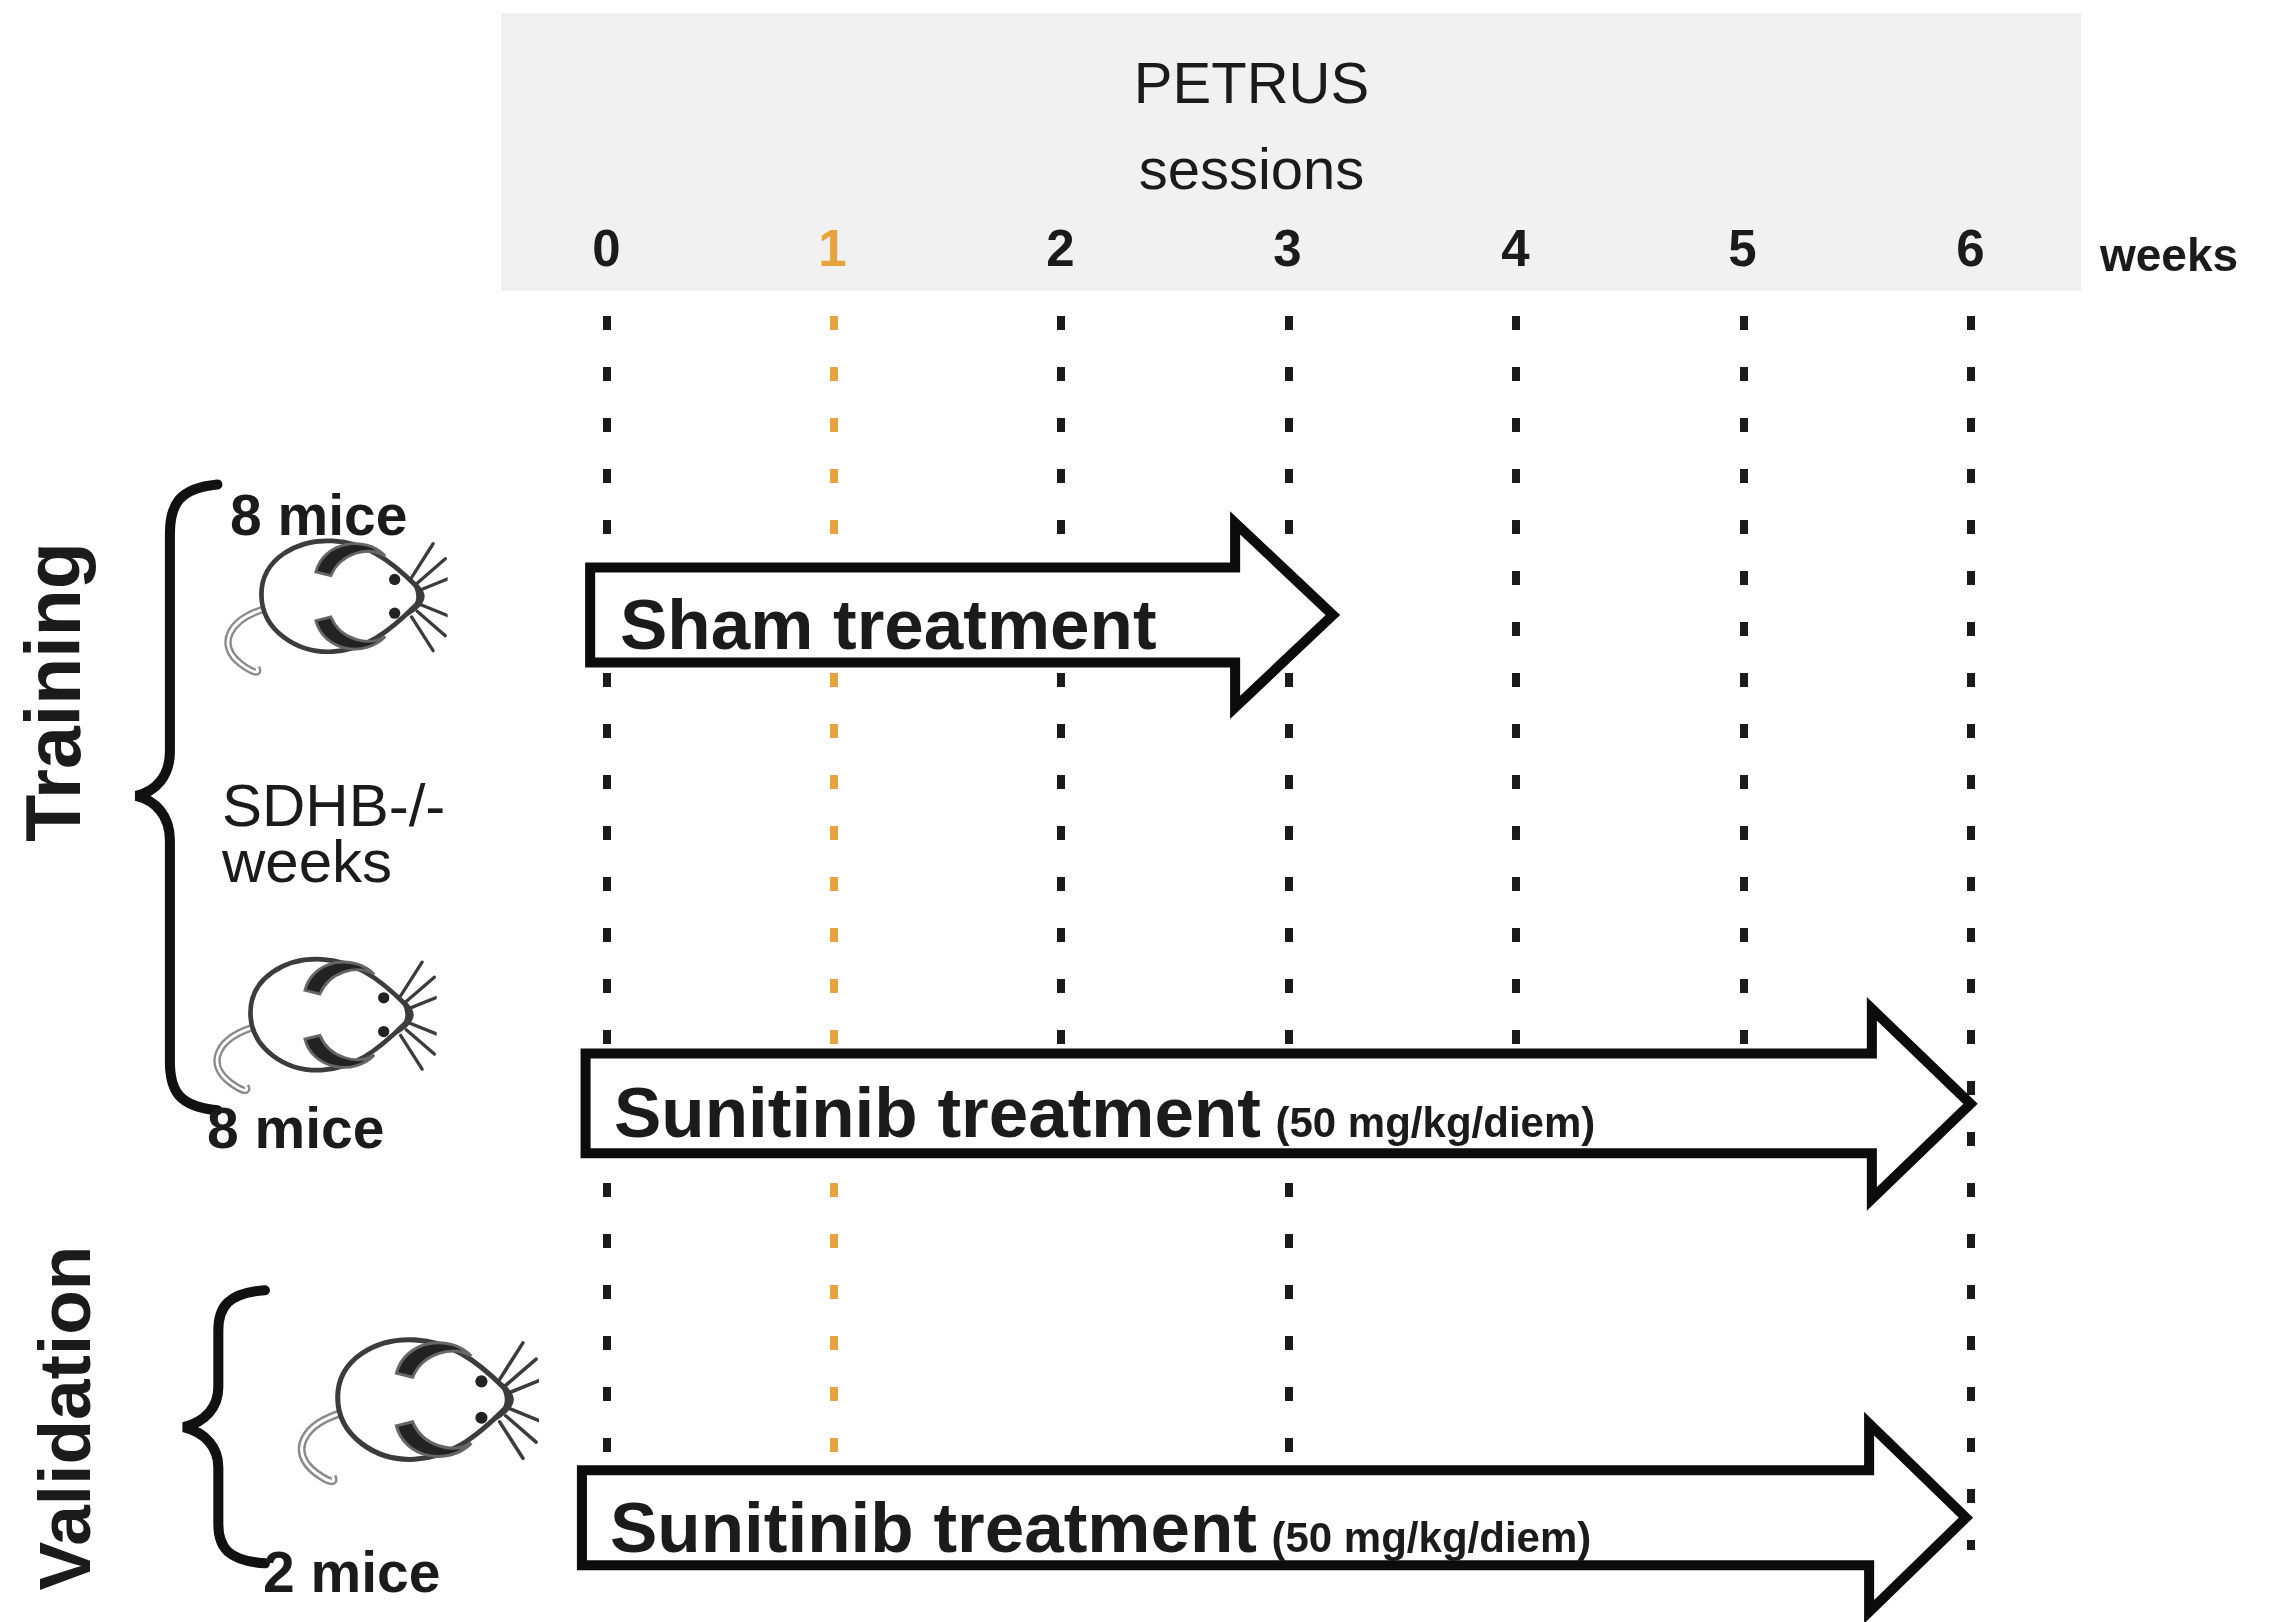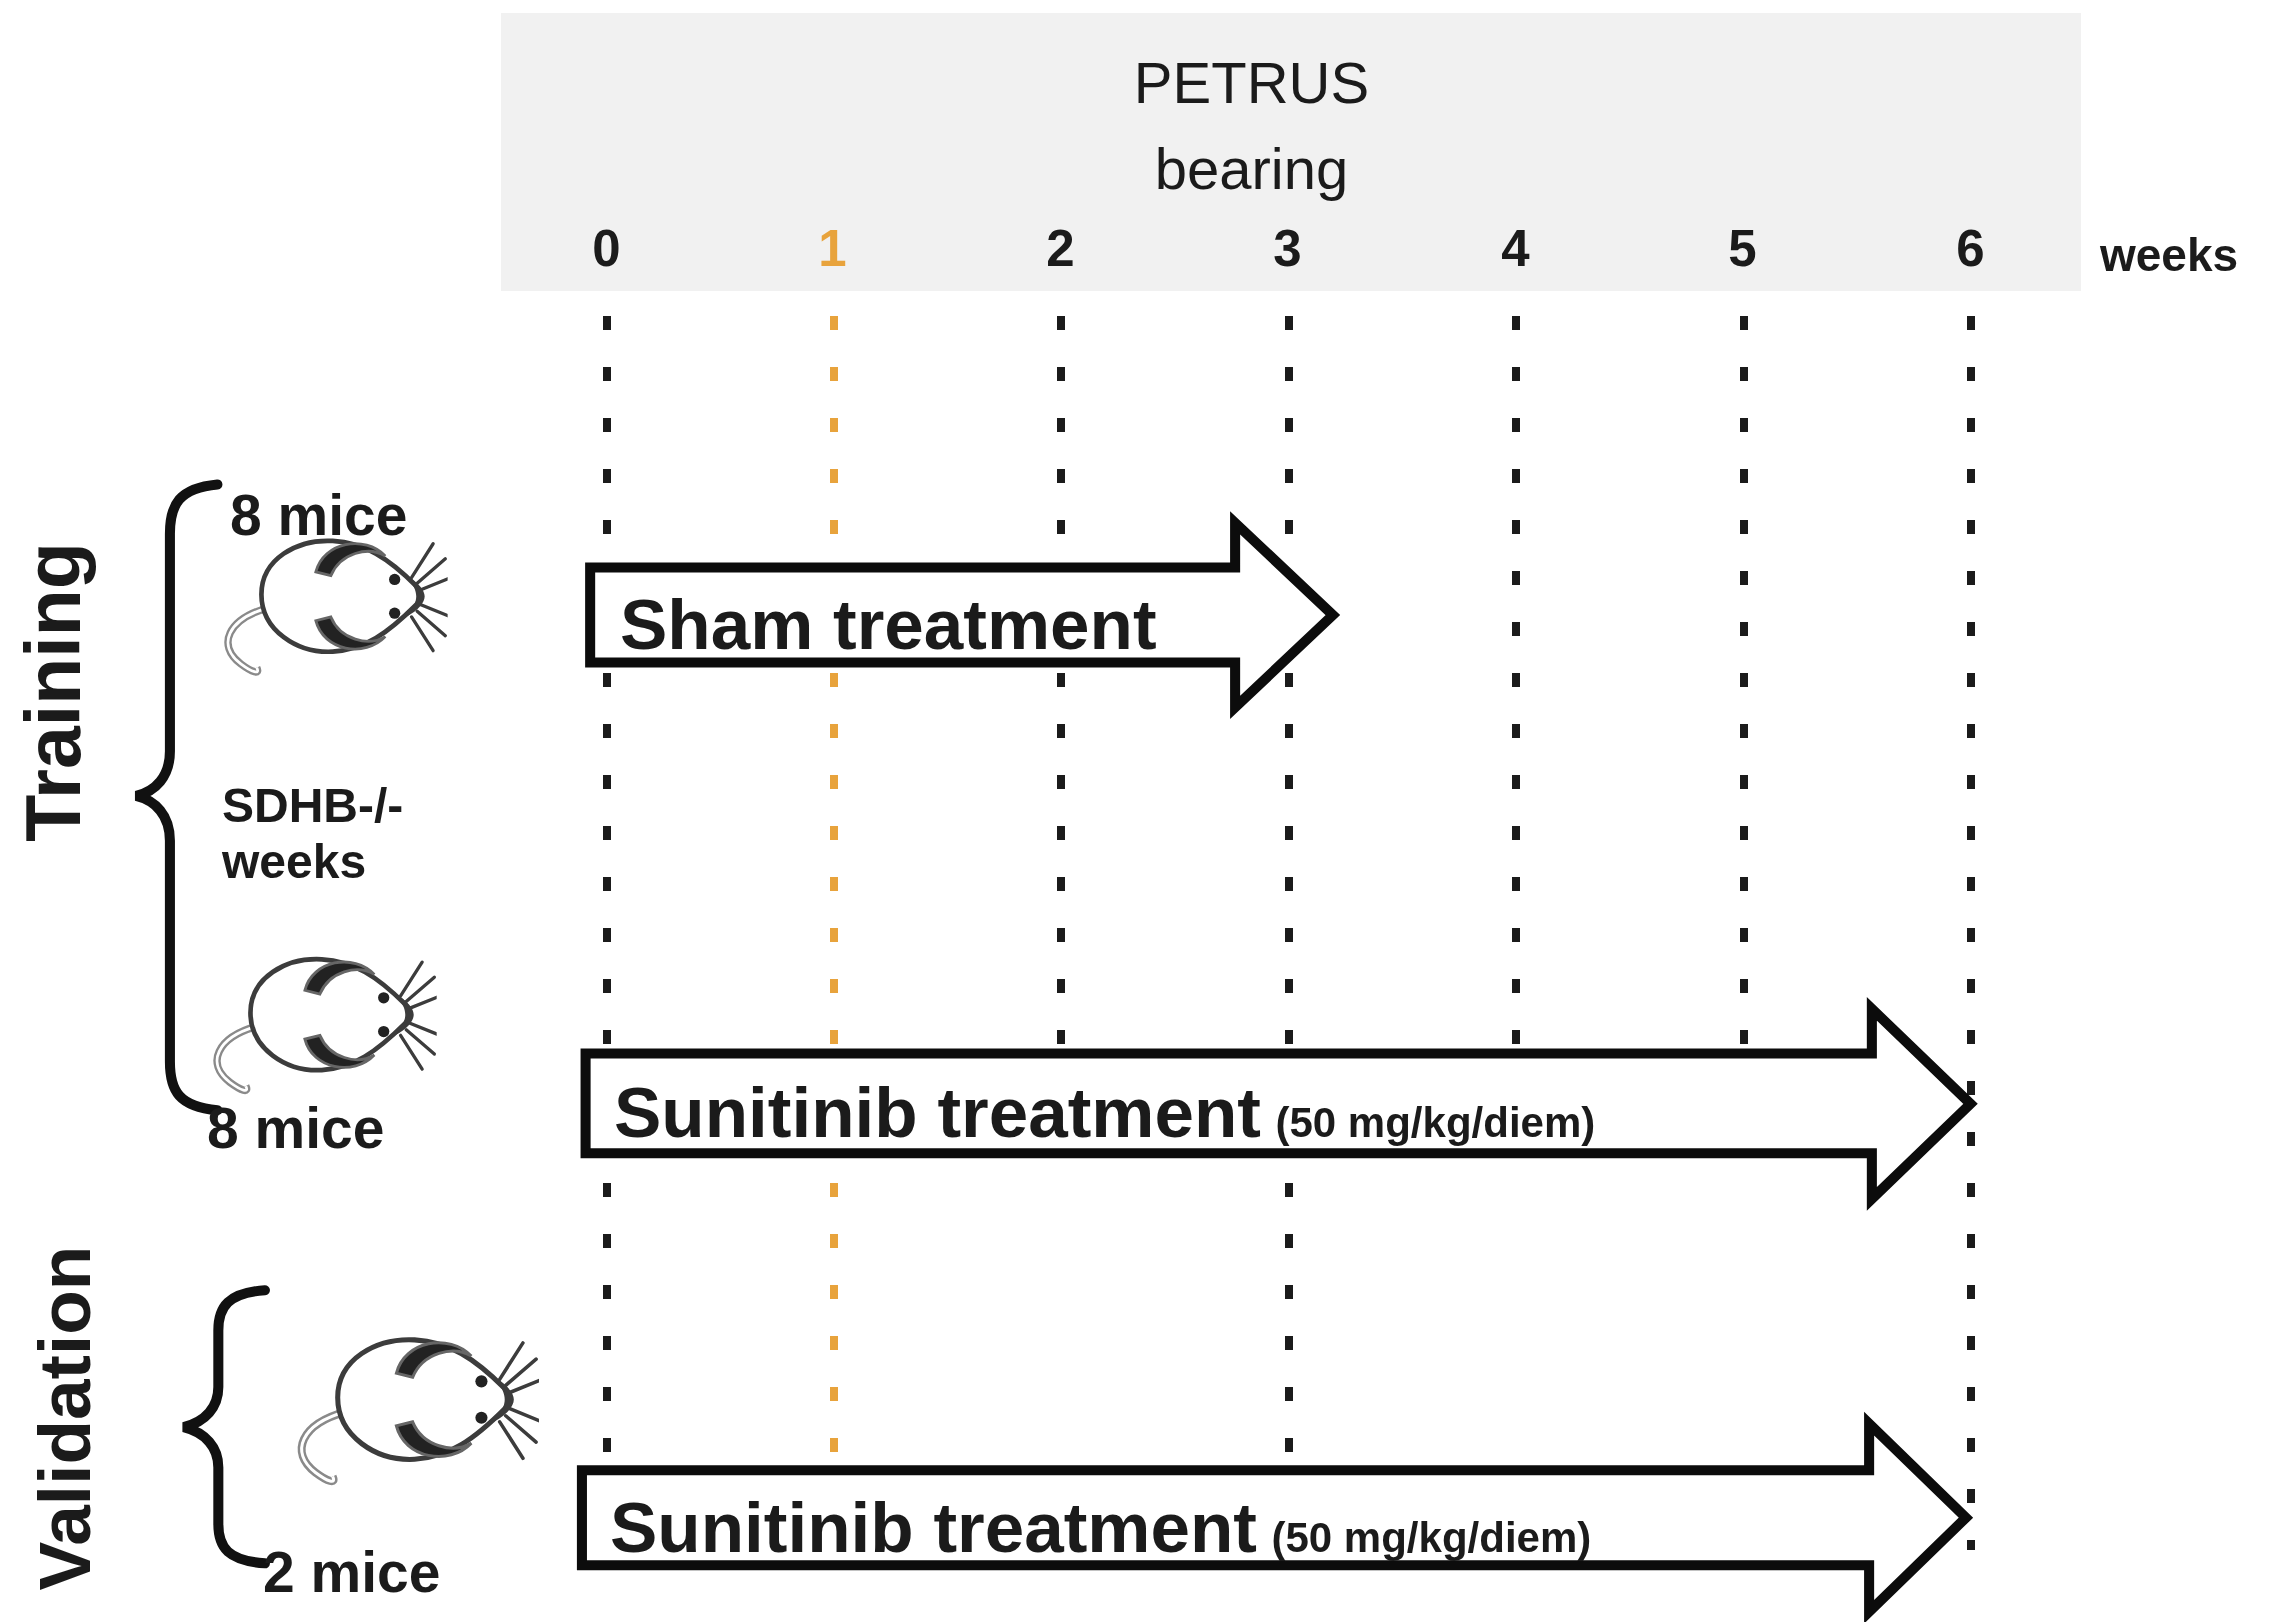--- a/index.html
+++ b/index.html
@@ -33,31 +33,31 @@
   .arrowtext{position:absolute;display:flex;align-items:baseline;gap:14.6px;font-weight:bold;white-space:nowrap;color:var(--ink);}
   .arrowtext .main{font-size:71px;}
   .arrowtext .sub{font-size:42px;}
 
   
   .vlabel{position:absolute;font-weight:bold;white-space:nowrap;color:var(--ink);
     transform:translate(-50%,-50%) rotate(-90deg);}
   .vlabel.training{font-size:77px;}
   .vlabel.validation{font-size:73px;}
   .count-label{position:absolute;font-weight:bold;font-size:57px;white-space:nowrap;color:var(--ink);}
-  .genotype{position:absolute;left:222px;top:778px;font-weight:bold;font-size:48px;line-height:56px;color:var(--ink);}
+  .genotype{position:absolute;left:222px;top:778px;font-weight:normal;font-size:60px;line-height:56px;color:var(--ink);}
 </style>
 </head>
 <body>
 
 <div id="canvas">
 
   <div class="hdr-box"></div>
   <div class="title">
     <div>PETRUS</div>
-    <div>bearing</div>
+    <div>sessions</div>
   </div>
 
   <div class="tick" style="left:607px">0</div>
   <div class="tick hl" style="left:833px">1</div>
   <div class="tick" style="left:1061px">2</div>
   <div class="tick" style="left:1288px">3</div>
   <div class="tick" style="left:1516px">4</div>
   <div class="tick" style="left:1743px">5</div>
   <div class="tick" style="left:1971px">6</div>
   <div class="weeks-label">weeks</div>

